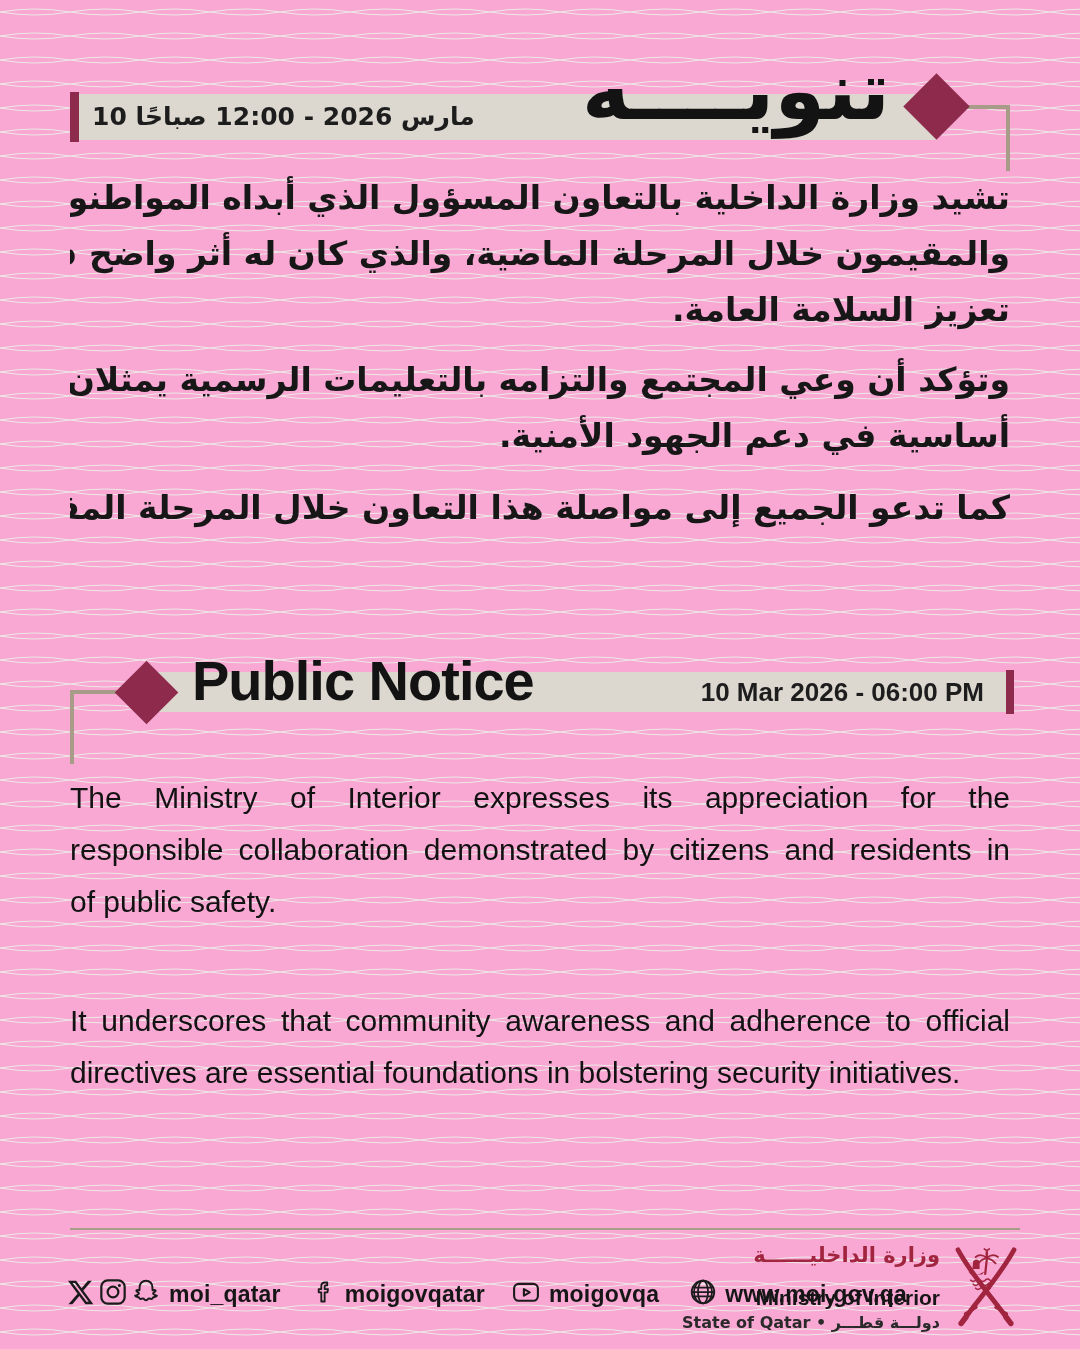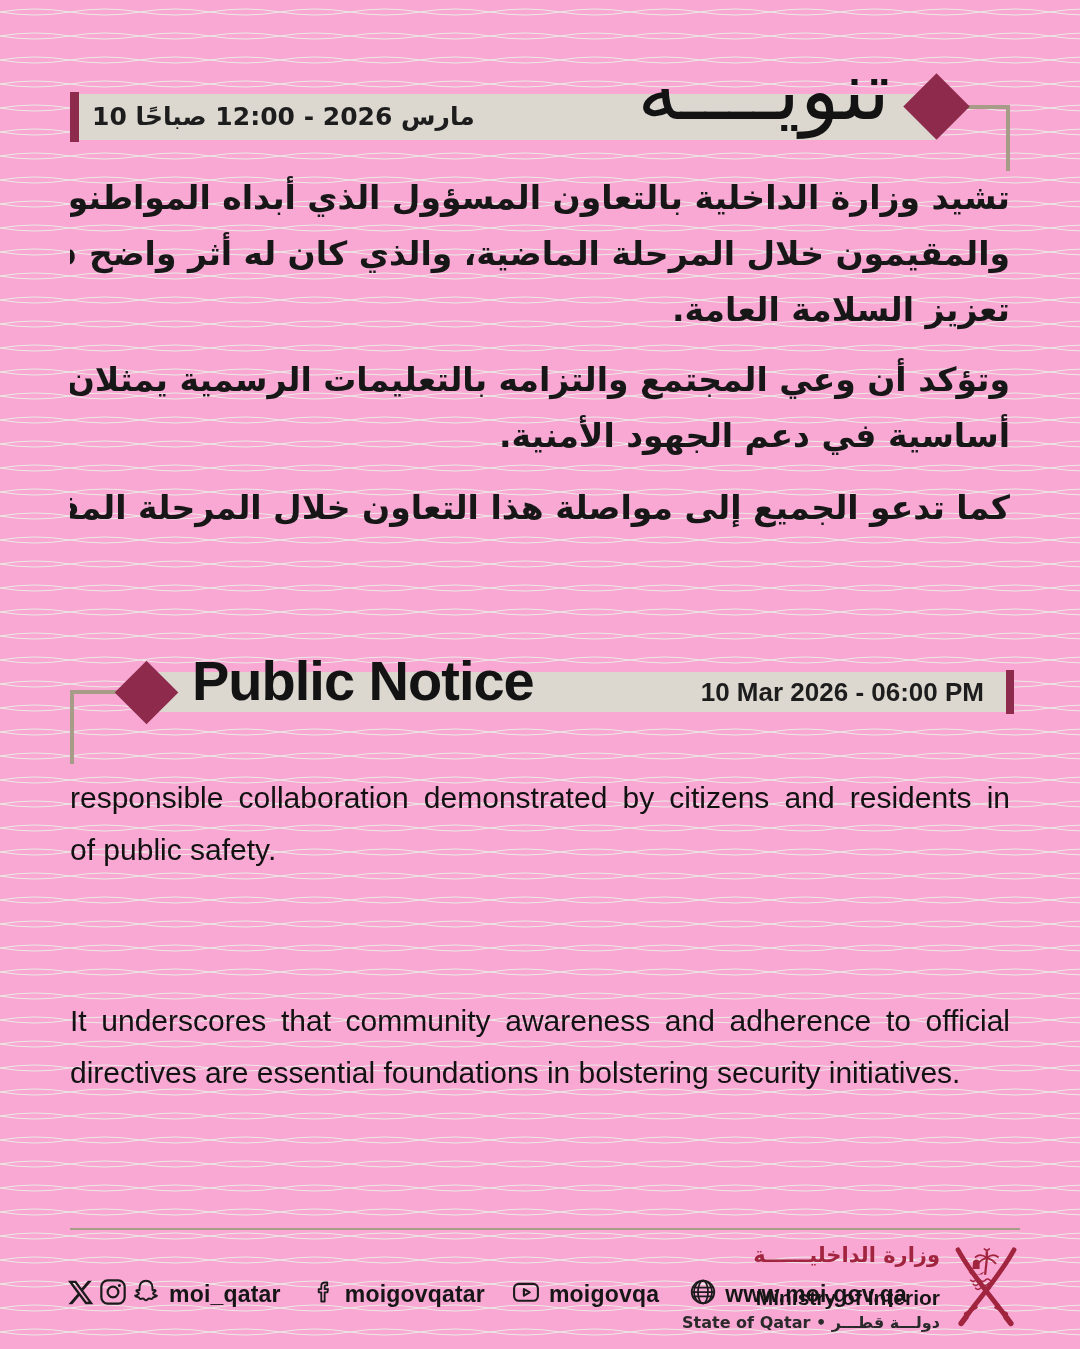--- a/index.html
+++ b/index.html
@@ -13,21 +13,21 @@
   .bar-en{left:146px;top:672px;width:868px;height:40px;}
   .cap{position:absolute;width:9px;top:-2px;bottom:-2px;background:#8e2a4c;}
   .cap-left{left:0;}
   .cap-right{right:0;width:8px;}
   .diamond{position:absolute;background:#8e2a4c;transform:rotate(45deg);z-index:3;}
   .diamond-ar{width:47px;height:47px;left:913px;top:83px;}
   .diamond-en{width:45px;height:45px;left:124px;top:670px;}
   .elbow{position:absolute;background:#a69c87;z-index:1;}
 
   .ar-title{position:absolute;right:190px;top:42px;font-family:"DejaVu Sans",sans-serif;
-            font-size:82px;font-weight:400;color:#131313;line-height:1.2;z-index:2;direction:rtl;}
+            font-size:82px;font-weight:700;color:#131313;line-height:1.2;z-index:2;direction:rtl;}
   .ar-date{position:absolute;left:92px;top:94px;height:46px;line-height:46px;
            font-family:"DejaVu Sans",sans-serif;font-size:25px;font-weight:700;color:#1d1d1d;z-index:2;direction:ltr;}
   .en-title{position:absolute;left:192px;top:648px;font-size:56px;font-weight:700;
             letter-spacing:-1px;color:#131313;z-index:2;}
   .en-date{position:absolute;right:96px;top:672px;height:40px;line-height:40px;
            font-size:26px;font-weight:700;color:#1d1d1d;z-index:2;margin-left:29px;}
 
   
   .ar-para{position:absolute;left:70px;width:940px;direction:rtl;
            font-family:"DejaVu Sans",sans-serif;font-size:33px;font-weight:700;color:#171717;z-index:2;}
@@ -200,20 +200,21 @@
   <div class="elbow" style="left:70px;top:690px;width:4px;height:74px;"></div>
 
   <div class="bar bar-en">
     <div class="cap cap-right"></div>
   </div>
   <div class="en-title">Public Notice</div>
   <div class="en-date">10 Mar 2026 - 06:00 PM</div>
   <div class="diamond diamond-en"></div>
 
   <div class="en-para" style="top:772px;">
+    <div class="jl">The Ministry of Interior expresses its appreciation for the</div>
     <div class="jl">responsible collaboration demonstrated by citizens and residents in</div>
     <div class="jl last-l">of public safety.</div>
   </div>
   <div class="en-para" style="top:995px;">
     <div class="jl">It underscores that community awareness and adherence to official</div>
     <div class="jl last-l">directives are essential foundations in bolstering security initiatives.</div>
   </div>
 
   <div class="divider"></div>
 

